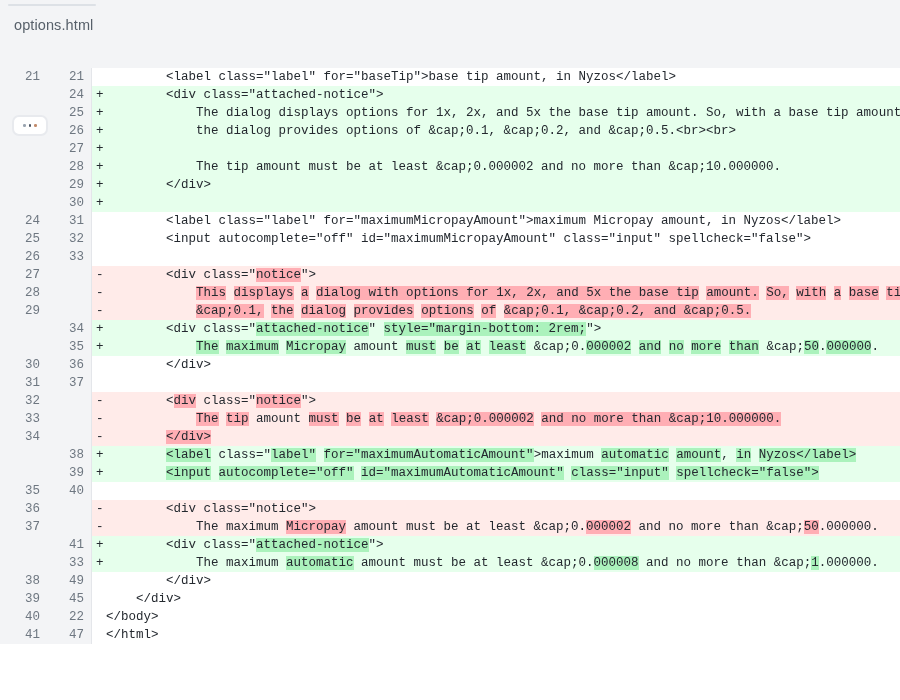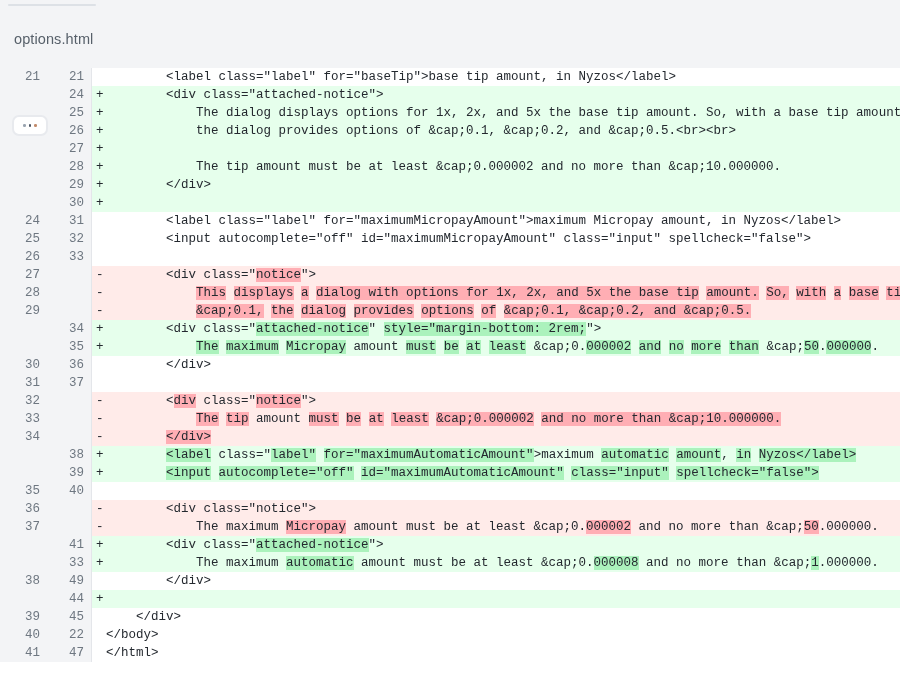--- a/index.html
+++ b/index.html
@@ -27,21 +27,21 @@
     left: 8px;
     top: 4px;
     width: 88px;
     height: 2px;
     background: #dde1e6;
     border-radius: 1px;
   }
   .file-title {
     position: absolute;
     left: 14px;
-    top: 31px;
+    top: 17px;
     font-size: 14.5px;
     color: #57606a;
     font-family: "Liberation Sans", sans-serif;
     letter-spacing: .1px;
   }
 
   
   .expand-btn {
     position: absolute;
     left: 12px;
@@ -274,25 +274,20 @@
         <tr class="add">
           <td class="ln old"></td>
           <td class="ln new">33</td>
           <td class="code"><span class="sign">+</span><span>            The maximum </span><span class="wa">automatic</span><span> amount must be at least &amp;cap;0.</span><span class="wa">000008</span><span> and no more than &amp;cap;</span><span class="wa">1</span><span>.000000.</span></td>
         </tr>
         <tr class="ctx">
           <td class="ln old">38</td>
           <td class="ln new">49</td>
           <td class="code"><span class="sign"></span><span>        &lt;/div&gt;</span></td>
         </tr>
-        <tr class="add">
-          <td class="ln old"></td>
-          <td class="ln new">44</td>
-          <td class="code"><span class="sign">+</span><span></span></td>
-        </tr>
         <tr class="ctx">
           <td class="ln old">39</td>
           <td class="ln new">45</td>
           <td class="code"><span class="sign"></span><span>    &lt;/div&gt;</span></td>
         </tr>
         <tr class="ctx">
           <td class="ln old">40</td>
           <td class="ln new">22</td>
           <td class="code"><span class="sign"></span><span>&lt;/body&gt;</span></td>
         </tr>

